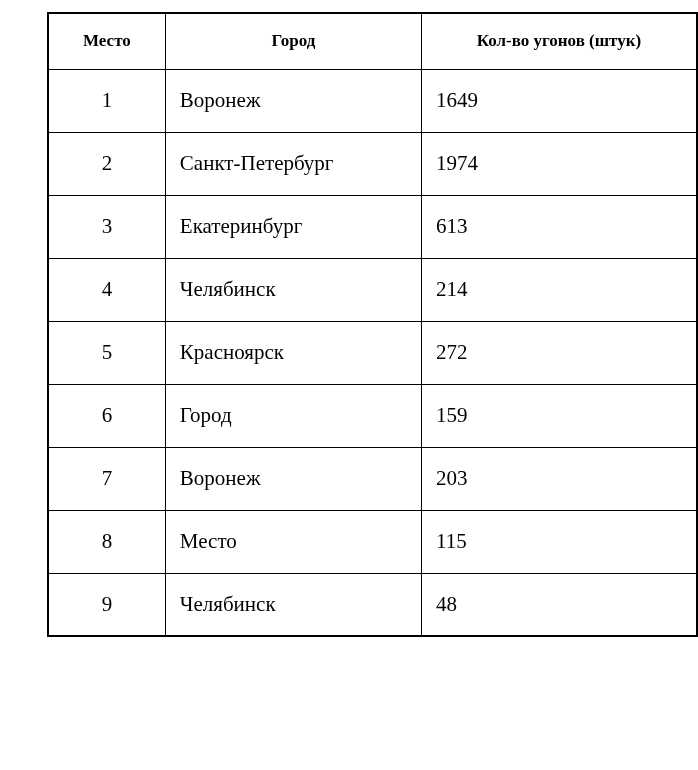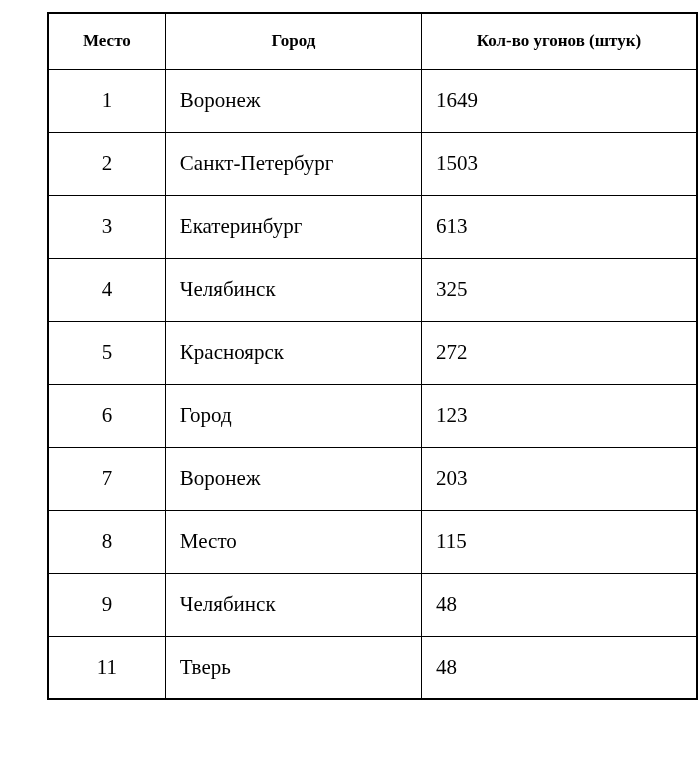--- a/index.html
+++ b/index.html
@@ -64,56 +64,51 @@
   </thead>
   <tbody>
       <tr>
         <td class="col-place">1</td>
         <td class="col-city">Воронеж</td>
         <td class="col-count">1649</td>
       </tr>
       <tr>
         <td class="col-place">2</td>
         <td class="col-city">Санкт-Петербург</td>
-        <td class="col-count">1503</td>
+        <td class="col-count">1974</td>
       </tr>
       <tr>
         <td class="col-place">3</td>
         <td class="col-city">Екатеринбург</td>
         <td class="col-count">613</td>
       </tr>
       <tr>
         <td class="col-place">4</td>
         <td class="col-city">Челябинск</td>
-        <td class="col-count">325</td>
+        <td class="col-count">214</td>
       </tr>
       <tr>
         <td class="col-place">5</td>
         <td class="col-city">Красноярск</td>
         <td class="col-count">272</td>
       </tr>
       <tr>
         <td class="col-place">6</td>
         <td class="col-city">Город</td>
-        <td class="col-count">123</td>
+        <td class="col-count">159</td>
       </tr>
       <tr>
         <td class="col-place">7</td>
         <td class="col-city">Воронеж</td>
         <td class="col-count">203</td>
       </tr>
       <tr>
         <td class="col-place">8</td>
         <td class="col-city">Место</td>
         <td class="col-count">115</td>
       </tr>
       <tr>
         <td class="col-place">9</td>
         <td class="col-city">Челябинск</td>
         <td class="col-count">48</td>
       </tr>
-      <tr>
-        <td class="col-place">11</td>
-        <td class="col-city">Тверь</td>
-        <td class="col-count">48</td>
-      </tr>
     </tbody>
 </table>
 
 </body></html>

